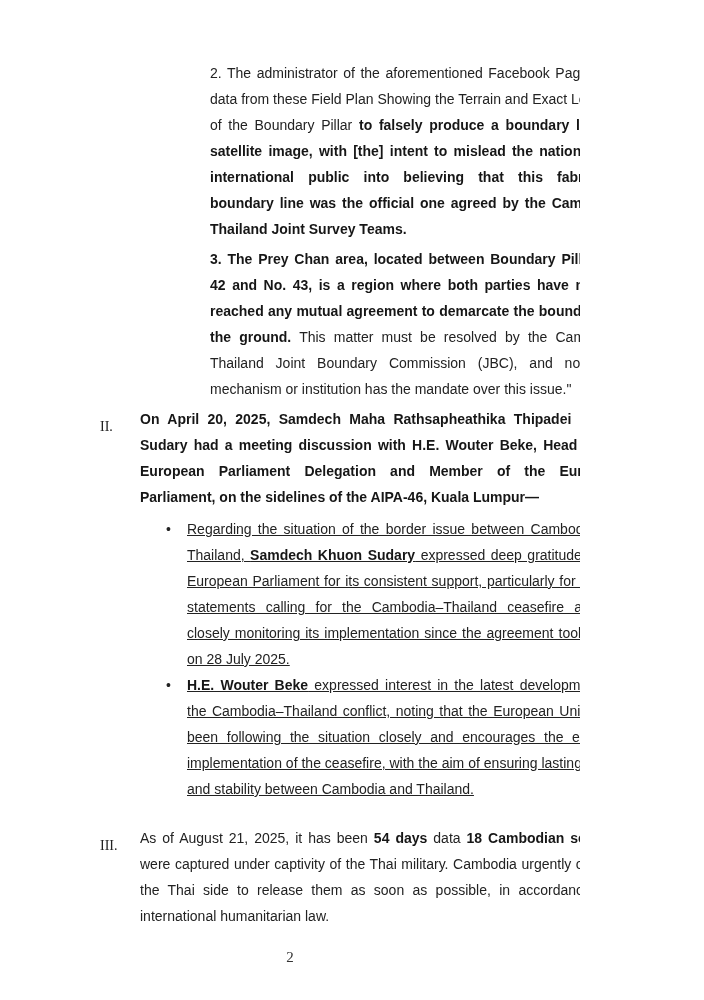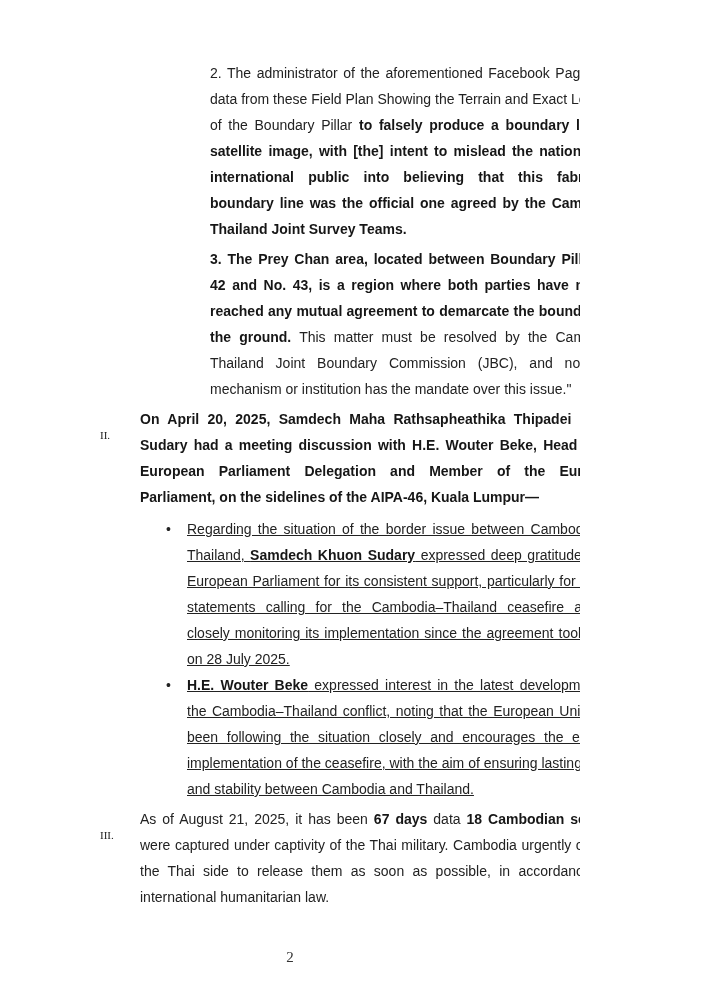--- a/index.html
+++ b/index.html
@@ -25,23 +25,23 @@
     width: 414px;
     text-align: justify;
   }
   .roman-item {
     position: relative;
     margin-top: 0;
   }
   .roman-label {
     position: absolute;
     left: 100px;
-    top: 16px;
+    top: 8px;
     font-family: "Liberation Serif", "DejaVu Serif", serif;
-    font-size: 11px;
+    font-size: 14px;
     line-height: 26px;
   }
   .roman-body {
     margin-left: 140px;
     width: 484px;
     text-align: justify;
   }
   .bullets {
     list-style: none;
     margin: 6px 0 0 187px;
@@ -54,21 +54,21 @@
     margin: 0;
     text-decoration: underline;
   }
   .bullets li::before {
     content: "\2022";
     position: absolute;
     left: -21px;
     top: 0;
     font-size: 14px;
   }
-  .roman-item.third { margin-top: 4px; }
+  .roman-item.third { margin-top: 23px; }
   b, .b { font-weight: 700; color: #161616; }
   .page-number {
     position: absolute;
     top: 944px;
     left: 0;
     right: 0;
     text-align: center;
     font-family: "Liberation Serif", "DejaVu Serif", serif;
     font-size: 15px;
     color: #333333;
@@ -89,19 +89,19 @@
       <div class="roman-body"><span class="b">On April 20, 2025, Samdech Maha Rathsapheathika Thipadei Khuon Sudary had a meeting discussion with H.E. Wouter Beke, Head of the European Parliament Delegation and Member of the European Parliament, on the sidelines of the AIPA-46, Kuala Lumpur—</span></div>
     </div>
 
     <ul class="bullets">
       <li><span>Regarding the situation of the border issue between Cambodia and Thailand, </span><span class="b">Samdech Khuon Sudary</span><span> expressed deep gratitude to the European Parliament for its consistent support, particularly for issuing statements calling for the Cambodia–Thailand ceasefire and for closely monitoring its implementation since the agreement took effect on 28 July 2025.</span></li>
       <li><span class="b">H.E. Wouter Beke</span><span> expressed interest in the latest developments in the Cambodia–Thailand conflict, noting that the European Union has been following the situation closely and encourages the effective implementation of the ceasefire, with the aim of ensuring lasting peace and stability between Cambodia and Thailand.</span></li>
     </ul>
 
     <div class="roman-item third">
       <span class="roman-label">III.</span>
-      <div class="roman-body"><span>As of August 21, 2025, it has been </span><span class="b">67 days</span><span> data </span><span class="b">18 Cambodian soldiers</span><span> were captured under captivity of the Thai military. Cambodia urgently calls on the Thai side to release them as soon as possible, in accordance with international humanitarian law.</span></div>
+      <div class="roman-body"><span>As of August 21, 2025, it has been </span><span class="b">54 days</span><span> data </span><span class="b">18 Cambodian soldiers</span><span> were captured under captivity of the Thai military. Cambodia urgently calls on the Thai side to release them as soon as possible, in accordance with international humanitarian law.</span></div>
     </div>
 
   </div>
 
   <div class="page-number">2</div>
 </div>
 
 </body></html>

